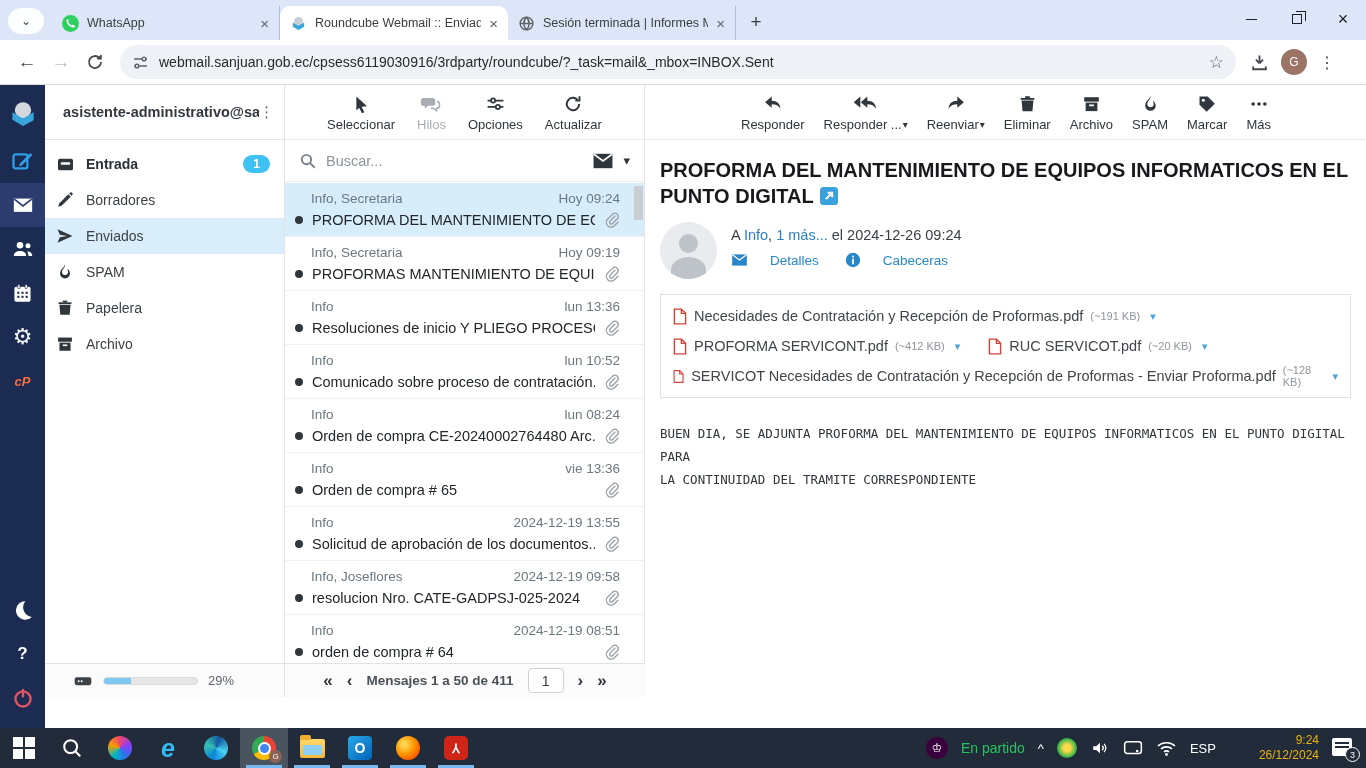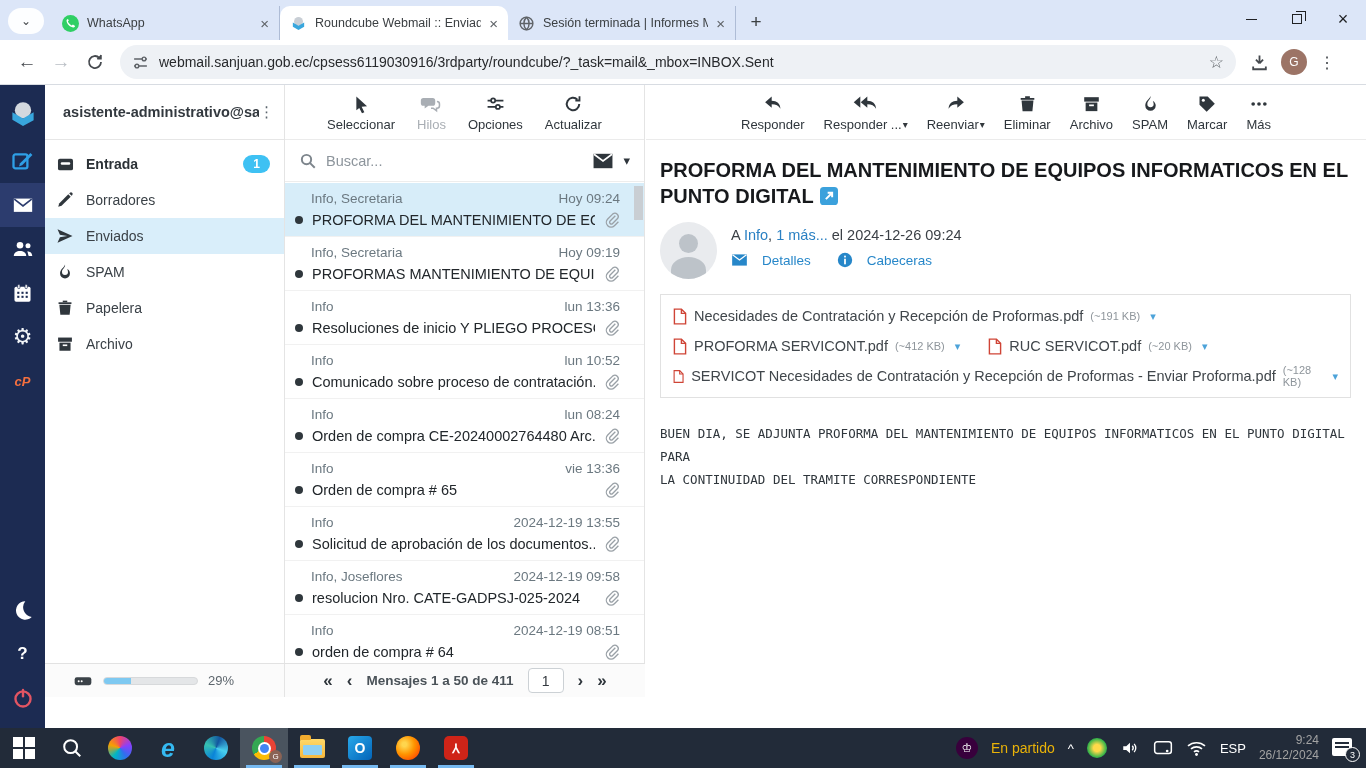--- a/index.html
+++ b/index.html
@@ -92,21 +92,21 @@
   .caret { font-size:10px; color:#33383d; align-self:flex-end; margin-left:1px; position:relative; top:-2px; }
   .vtitle { margin:17px 16px 0 14px; font-size:20px; line-height:26px; font-weight:bold; color:#17191c; max-width:700px; }
   .extlink { display:inline-block; vertical-align:-2px; margin-left:6px; }
   .vhead { display:flex; margin:13px 14px 0 14px; gap:14px; }
   .vavatar { width:57px; height:57px; border-radius:50%; background:#e9ebee; position:relative; overflow:hidden; flex:0 0 57px; }
   .vavatar::before { content:""; position:absolute; top:12px; left:19px; width:19px; height:19px; border-radius:50%; background:#bdc3c9; }
   .vavatar::after { content:""; position:absolute; top:35px; left:11px; width:35px; height:26px; border-radius:50% 50% 0 0; background:#bdc3c9; }
   .toline { font-size:14.5px; color:#3b4046; margin-top:5px; }
   .toline a { color:#2a80c3; text-decoration:none; }
   .chips { display:flex; gap:26px; margin-top:9px; }
-  .chip { display:flex; align-items:center; gap:14px; color:#2787c9; font-size:13.5px; }
+  .chip { display:flex; align-items:center; gap:22px; color:#2787c9; font-size:13.5px; }
   .attbox { margin:15px 15px 0 14px; border:1px solid #e1e1e1; padding:7px 12px; display:flex; flex-wrap:wrap; column-gap:28px; row-gap:2px; }
   .att { display:flex; align-items:center; height:28px; gap:7px; }
   .att-name { font-size:14.5px; color:#40464b; white-space:nowrap; }
   .att-size { font-size:11px; color:#8e959b; }
   .att-arrow { color:#4da3d9; font-size:11px; margin-left:3px; }
   .vbody { margin:24px 14px; font-family:"DejaVu Sans Mono","Liberation Mono",monospace; font-size:12.5px; line-height:23px; color:#2f363c; max-width:700px; }
 
   
   .taskbar { position:absolute; left:0; top:728px; width:1366px; height:40px; background:#222b39; display:flex; align-items:center; }
   .tb-slot { width:48px; height:40px; display:flex; align-items:center; justify-content:center; position:relative; }
@@ -123,26 +123,26 @@
   .ico-acrobat { width:24px; height:24px; border-radius:5px; background:#cf2418; color:#fff; font-size:13px; font-weight:bold; display:flex; align-items:center; justify-content:center; }
   .ico-outlook { width:24px; height:24px; border-radius:4px; background:linear-gradient(135deg,#28a8ea,#0364b8); position:relative; }
   .ico-outlook::before { content:"O"; position:absolute; inset:0; display:flex; align-items:center; justify-content:center; color:#fff; font-weight:bold; font-size:14px; }
   .ico-ie { color:#35b9f1; font-size:25px; font-weight:bold; font-style:italic; }
   .ico-folder { width:25px; height:19px; background:linear-gradient(#ffd968,#f6b73c); border-radius:2px; position:relative; }
   .ico-folder::before { content:""; position:absolute; top:-4px; left:0; width:11px; height:5px; background:#f2ac2f; border-radius:2px 2px 0 0; }
   .ico-folder::after { content:""; position:absolute; left:3px; top:6px; right:3px; bottom:3px; background:#8fd0f2; border-radius:1px; }
   .winlogo { display:grid; grid-template-columns:10px 10px; grid-template-rows:10px 10px; gap:2px; }
   .winlogo span { background:#fff; }
   .tray { margin-left:auto; display:flex; align-items:center; gap:13px; padding-right:10px; }
-  .tray-status { color:#eab308; font-size:14px; }
+  .tray-status { color:#22c55e; font-size:14px; }
   .ico-premier { width:22px; height:22px; border-radius:50%; background:#38003c; color:#fff; font-size:12px; display:flex; align-items:center; justify-content:center; }
   .ico-green { width:20px; height:20px; border-radius:50%; background:radial-gradient(circle,#ffd949 25%,#39b54a 65%); }
   .tray-chev { color:#fff; font-size:13px; }
   .tray-lang { color:#fff; font-size:13px; }
-  .tray-clock { color:#a3a3a3; font-size:12px; line-height:15px; text-align:right; }
+  .tray-clock { color:#eab308; font-size:12px; line-height:15px; text-align:right;margin-left:30px; }
   .notif { position:relative; width:24px; height:20px; }
   .notif-box { position:absolute; inset:0 4px 2px 0; background:#fff; border-radius:2px; }
   .notif-box::before { content:""; position:absolute; left:3px; top:4px; right:3px; height:2px; background:#222b39; box-shadow:0 4px 0 #222b39; }
   .notif-count { position:absolute; right:-4px; bottom:-4px; width:15px; height:15px; border:1px solid #fff; border-radius:50%; background:#222b39; color:#fff; font-size:9px; display:flex; align-items:center; justify-content:center; }
 </style>
 </head>
 <body>
 
 <div class="tabstrip">
   <div class="tabsearch">⌄</div>

